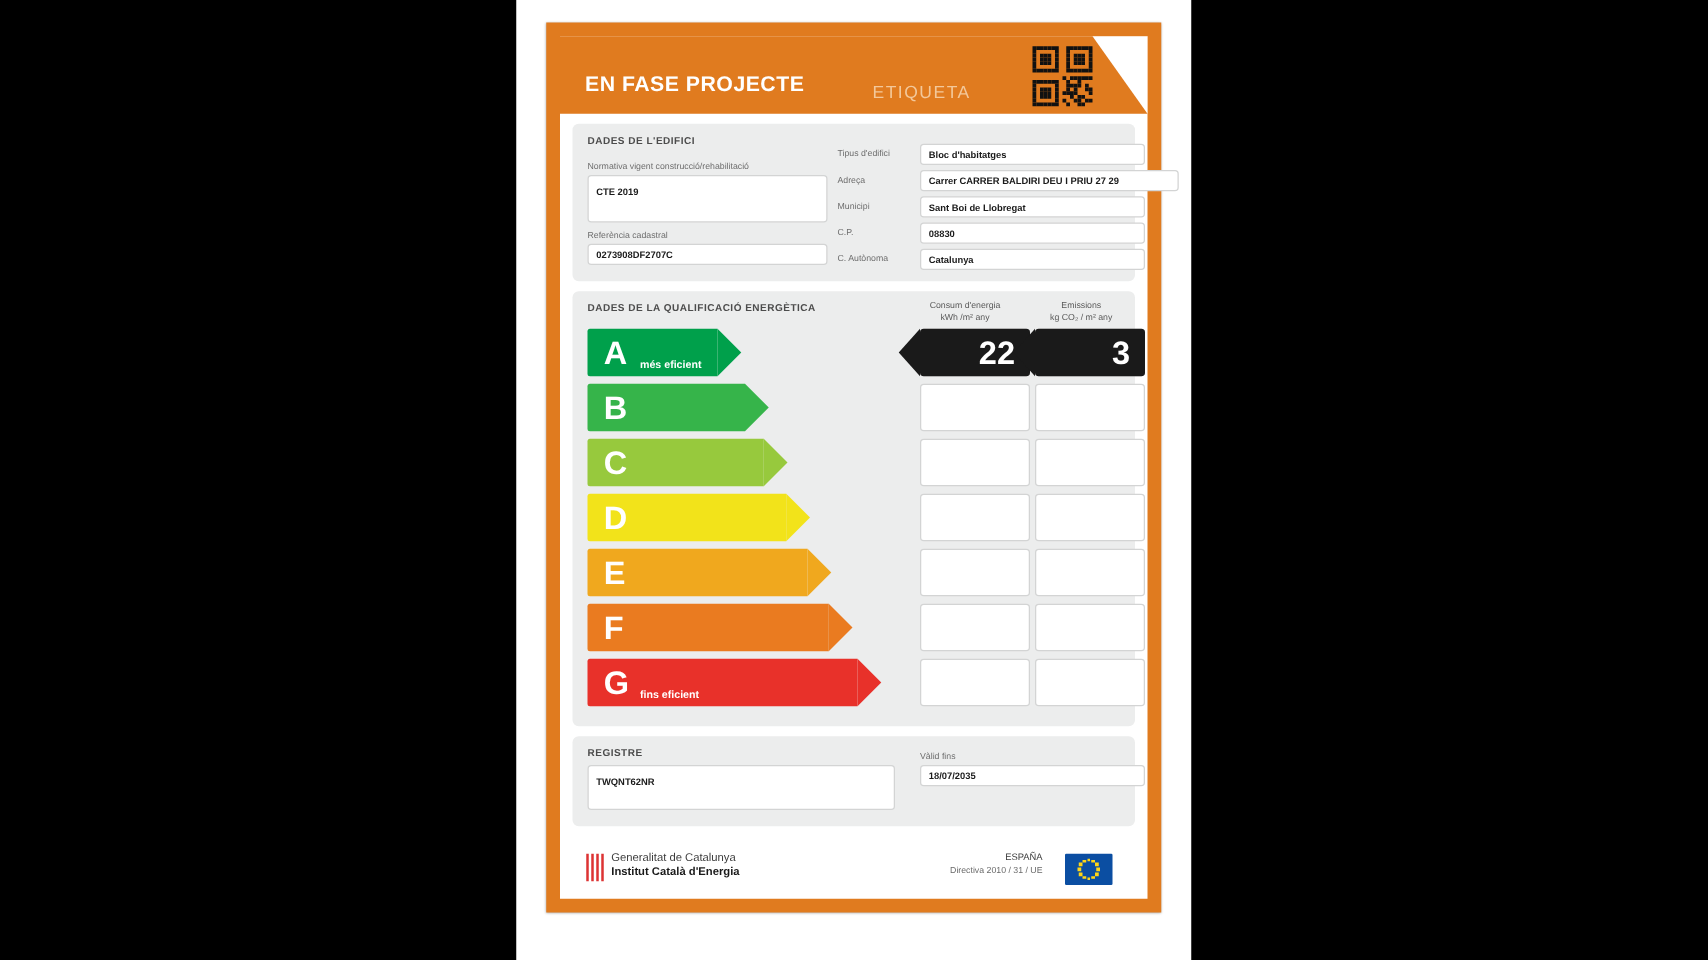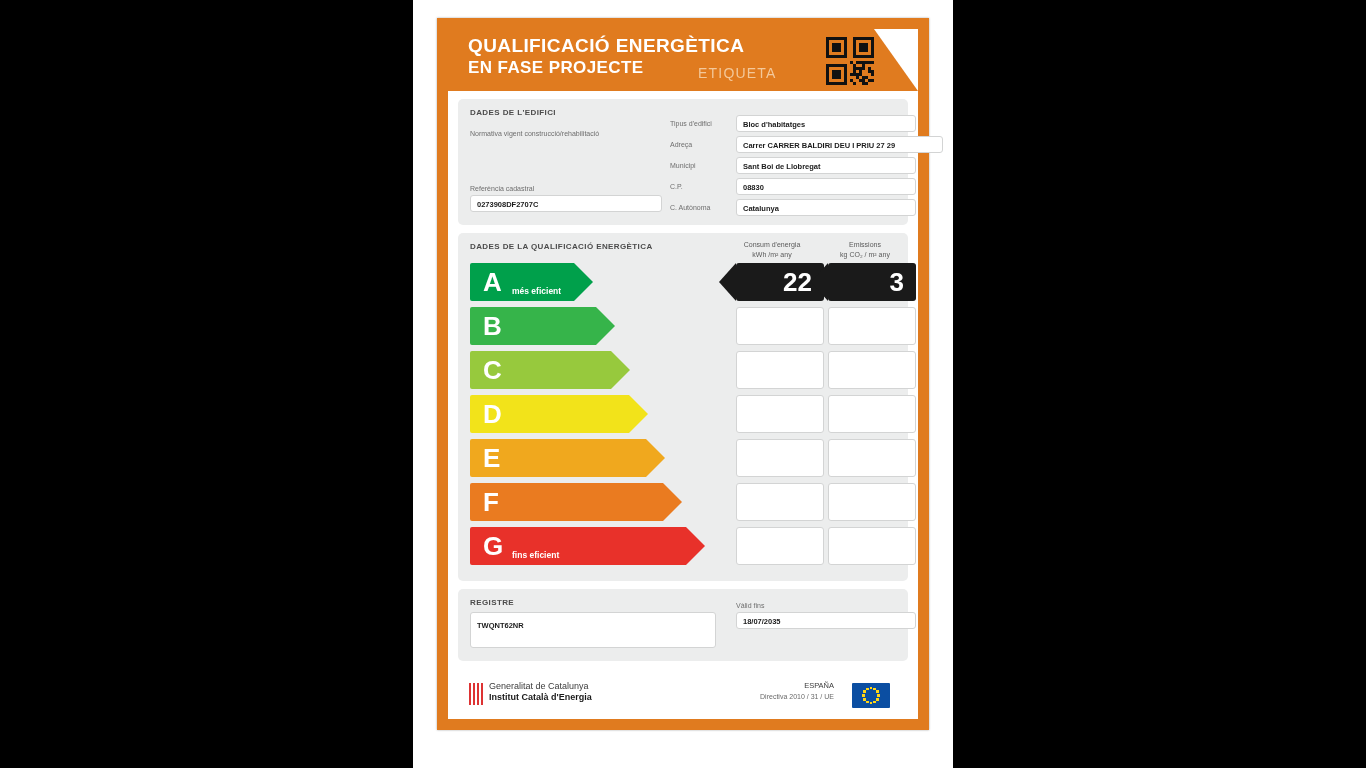--- a/index.html
+++ b/index.html
@@ -266,21 +266,20 @@
   }
 </style>
 </head>
 <body>
 
 <div id="page">
   <div class="cert">
     <div class="inner">
 
       <div class="header">
-        <div class="title1">QUALIFICACIÓ ENERGÈTICA</div>
         <div class="title2">EN FASE PROJECTE</div>
         <div class="etiqueta">ETIQUETA</div>
         <div class="corner"></div>
         <div class="qr" id="qr">
             <div class="qr-cell" style="left: 24px; top: 24px; width: 3px; height: 3px;"></div>
             <div class="qr-cell" style="left: 30px; top: 24px; width: 3px; height: 3px;"></div>
             <div class="qr-cell" style="left: 33px; top: 24px; width: 3px; height: 3px;"></div>
             <div class="qr-cell" style="left: 36px; top: 24px; width: 3px; height: 3px;"></div>
             <div class="qr-cell" style="left: 39px; top: 24px; width: 3px; height: 3px;"></div>
             <div class="qr-cell" style="left: 42px; top: 24px; width: 3px; height: 3px;"></div>
@@ -411,20 +410,23 @@
             <div class="qr-cell" style="left: 12px; top: 45px; width: 3px; height: 3px;"></div>
             <div class="qr-cell" style="left: 15px; top: 45px; width: 3px; height: 3px;"></div>
             <div class="qr-cell" style="left: 18px; top: 45px; width: 3px; height: 3px;"></div>
           </div>
       </div>
 
       <div class="section" id="sec-building">
         <div class="sec-title">DADES DE L'EDIFICI</div>
 
         <div class="flabel" style="left:12px; top:31px;">Normativa vigent construcció/rehabilitació</div>
+        <div class="fbox tall" style="left:12px; top:41px; width:192px; height:38px;">
+          <span>CTE 2019</span>
+        </div>
 
         <div class="flabel" style="left:12px; top:86px;">Referència cadastral</div>
         <div class="fbox" style="left:12px; top:96px; width:192px; height:17px;">
           <span>0273908DF2707C</span>
         </div>
 
         <div class="flabel" style="left:212px; top:21px;">Tipus d'edifici</div>
         <div class="fbox" style="left:278px; top:16px; width:180px; height:17px;">
           <span>Bloc d'habitatges</span>
         </div>

